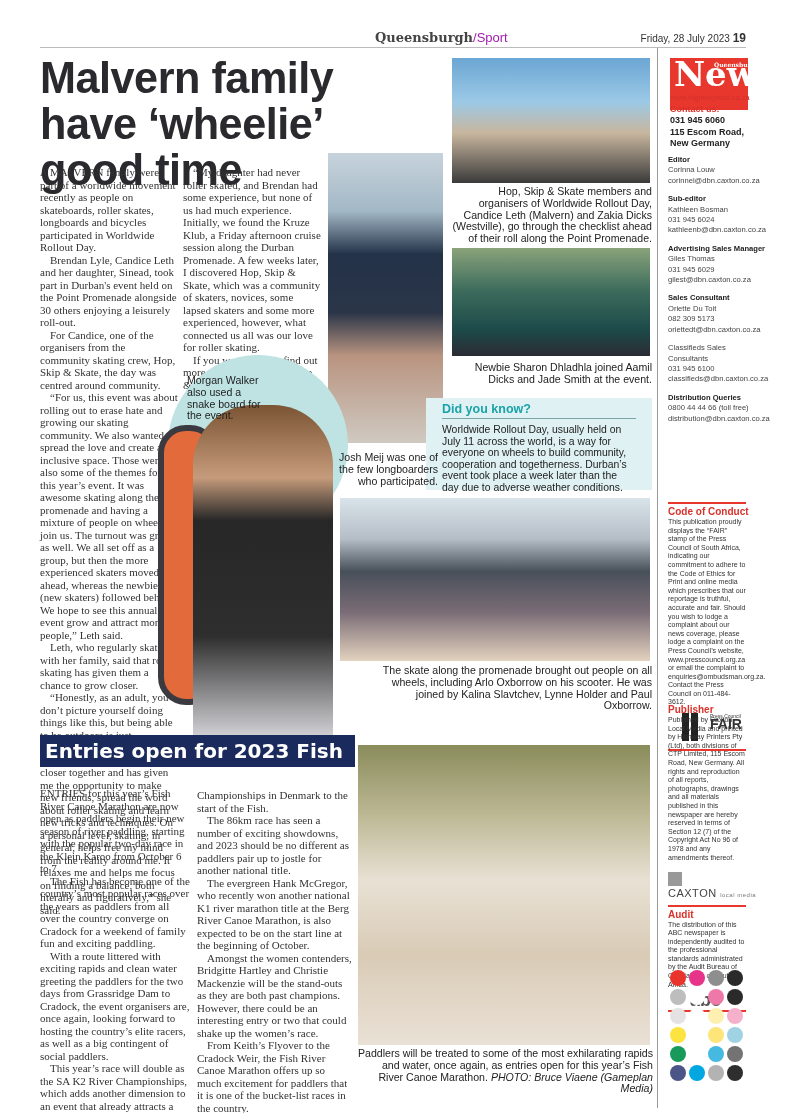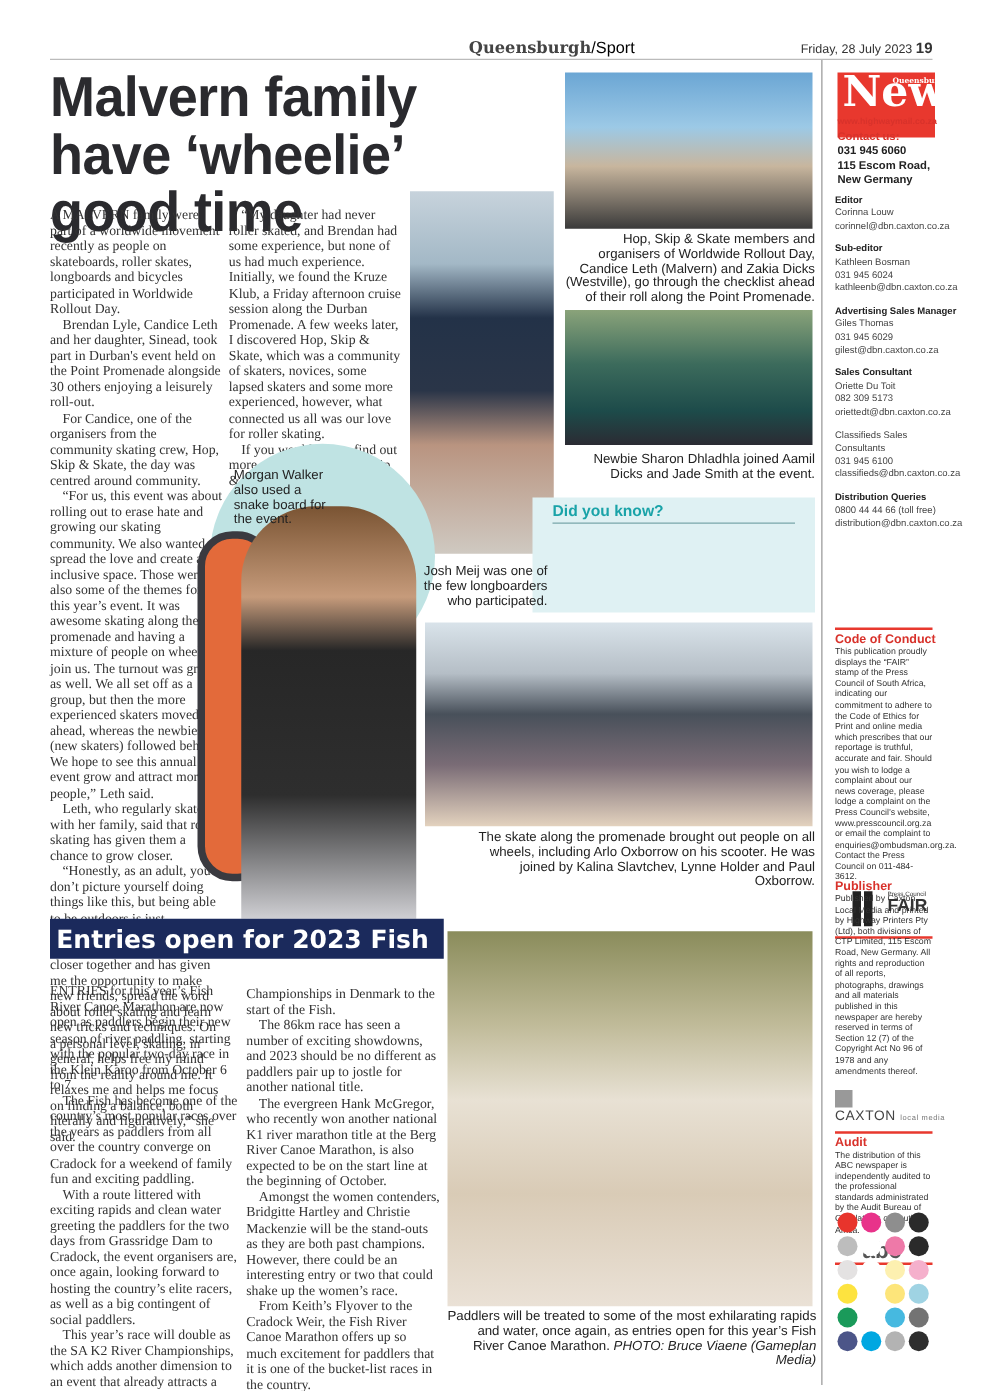--- a/index.html
+++ b/index.html
@@ -5,21 +5,21 @@
   * { box-sizing: border-box; margin: 0; padding: 0; }
   html, body { width: 786px; height: 1113px; background: #fff; overflow: hidden; }
   body { position: relative; font-family: "Liberation Serif", serif; color: #222; }
 
   .abs { position: absolute; }
 
   
   .masthead { left: 40px; top: 0; width: 706px; height: 48px; border-bottom: 1px solid #bbb; }
   .masthead .section { position: absolute; left: 335px; top: 30px; font-size: 13px; }
   .masthead .section b { font-family: "DejaVu Serif", serif; font-weight: bold; color: #444; }
-  .masthead .section span { font-family: "Liberation Sans", sans-serif; color: #000000; }
+  .masthead .section span { font-family: "Liberation Sans", sans-serif; color: #a21caf; }
   .masthead .date { position: absolute; right: 0; top: 31px; font-family: "Liberation Sans", sans-serif; font-size: 10px; color: #333; }
   .masthead .date b { font-size: 12px; }
 
   .vrule { left: 657px; top: 48px; width: 1px; height: 1060px; background: #999; }
 
   
   .headline { left: 40px; top: 55px; width: 410px; font-family: "Liberation Sans", sans-serif; font-weight: 900; font-size: 45px; line-height: 46px; color: #2a2a2e; letter-spacing: -0.5px; transform: scaleX(0.96); transform-origin: left top; }
 
   .body-text { font-size: 11px; line-height: 12.5px; color: #333; text-align: left; margin-top: 12px; }
   .body-text p { text-indent: 10px; }
@@ -114,20 +114,21 @@
 
 <div class="abs ph-girl">
   <div class="bubble"></div>
   <div class="board"></div>
   <div class="person"></div>
 </div>
 <div class="abs cap-morgan">Morgan Walker also used a snake board for the event.</div>
 
 <div class="abs dyk">
   <div class="title">Did you know?</div>
+  <div class="body">Worldwide Rollout Day, usually held on July 11 across the world, is a way for everyone on wheels to build community, cooperation and togetherness. Durban’s event took place a week later than the day due to adverse weather conditions.</div>
 </div>
 <div class="abs cap cap-josh">Josh Meij was one of the few longboarders who participated.</div>
 
 <div class="abs photo ph-group"></div>
 <div class="abs cap cap-group">The skate along the promenade brought out people on all wheels, including Arlo Oxborrow on his scooter. He was joined by Kalina Slavtchev, Lynne Holder and Paul Oxborrow.</div>
 
 <div class="abs fish-bar">Entries open for 2023 Fish</div>
 <div class="abs body-text col3">
   <p class="first">ENTRIES for this year’s Fish River Canoe Marathon are now open as paddlers begin their new season of river paddling, starting with the popular two-day race in the Klein Karoo from October 6 to 7.</p>
   <p>The Fish has become one of the country’s most popular races over the years as paddlers from all over the country converge on Cradock for a weekend of family fun and exciting paddling.</p>

